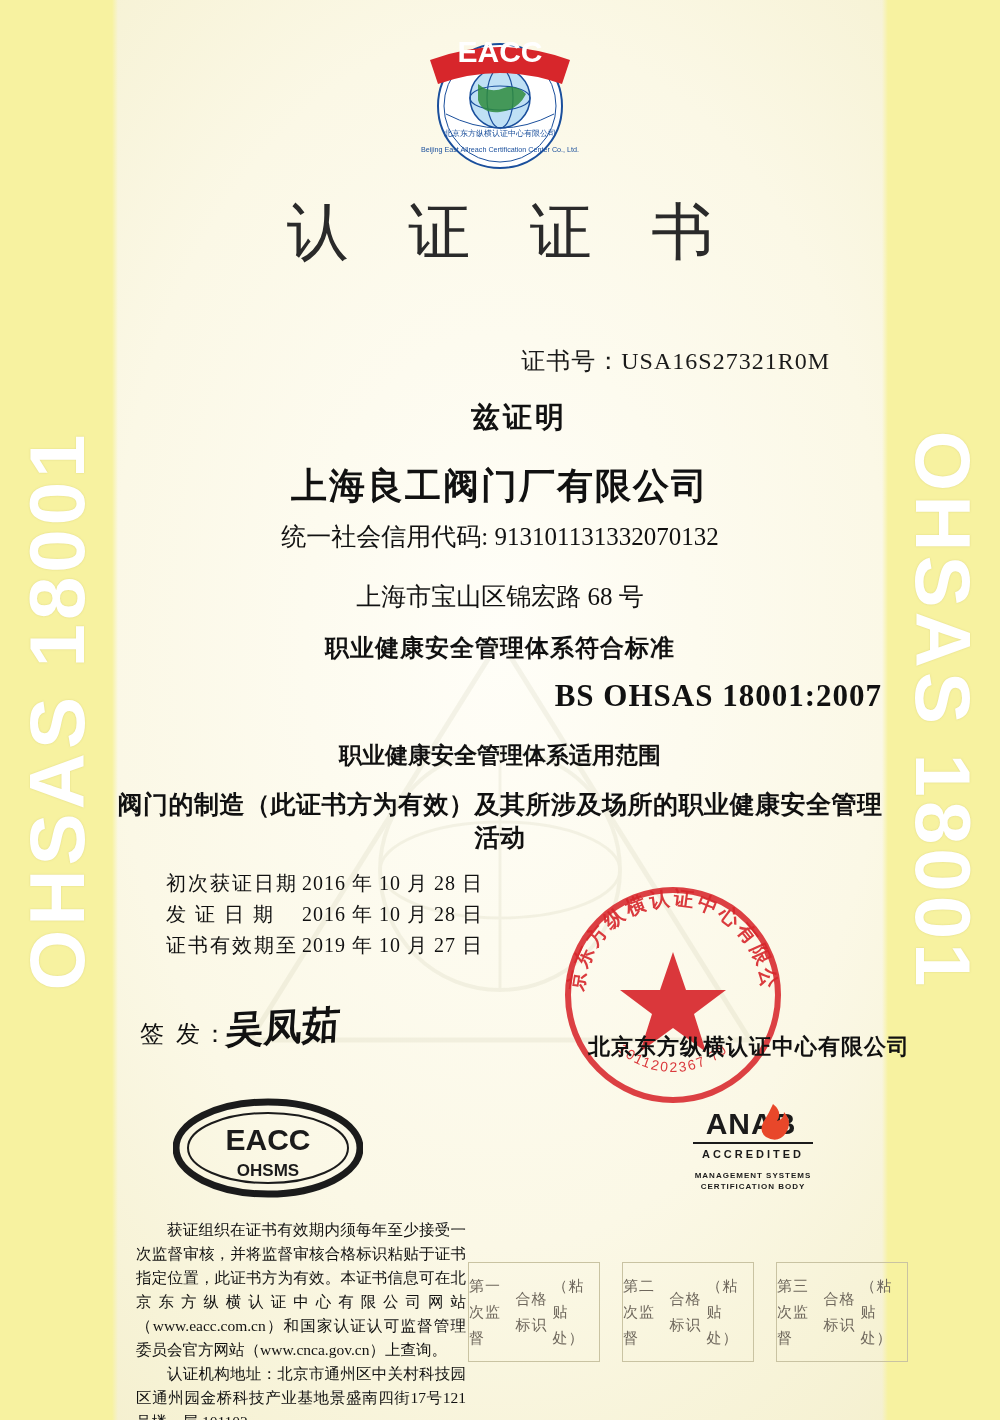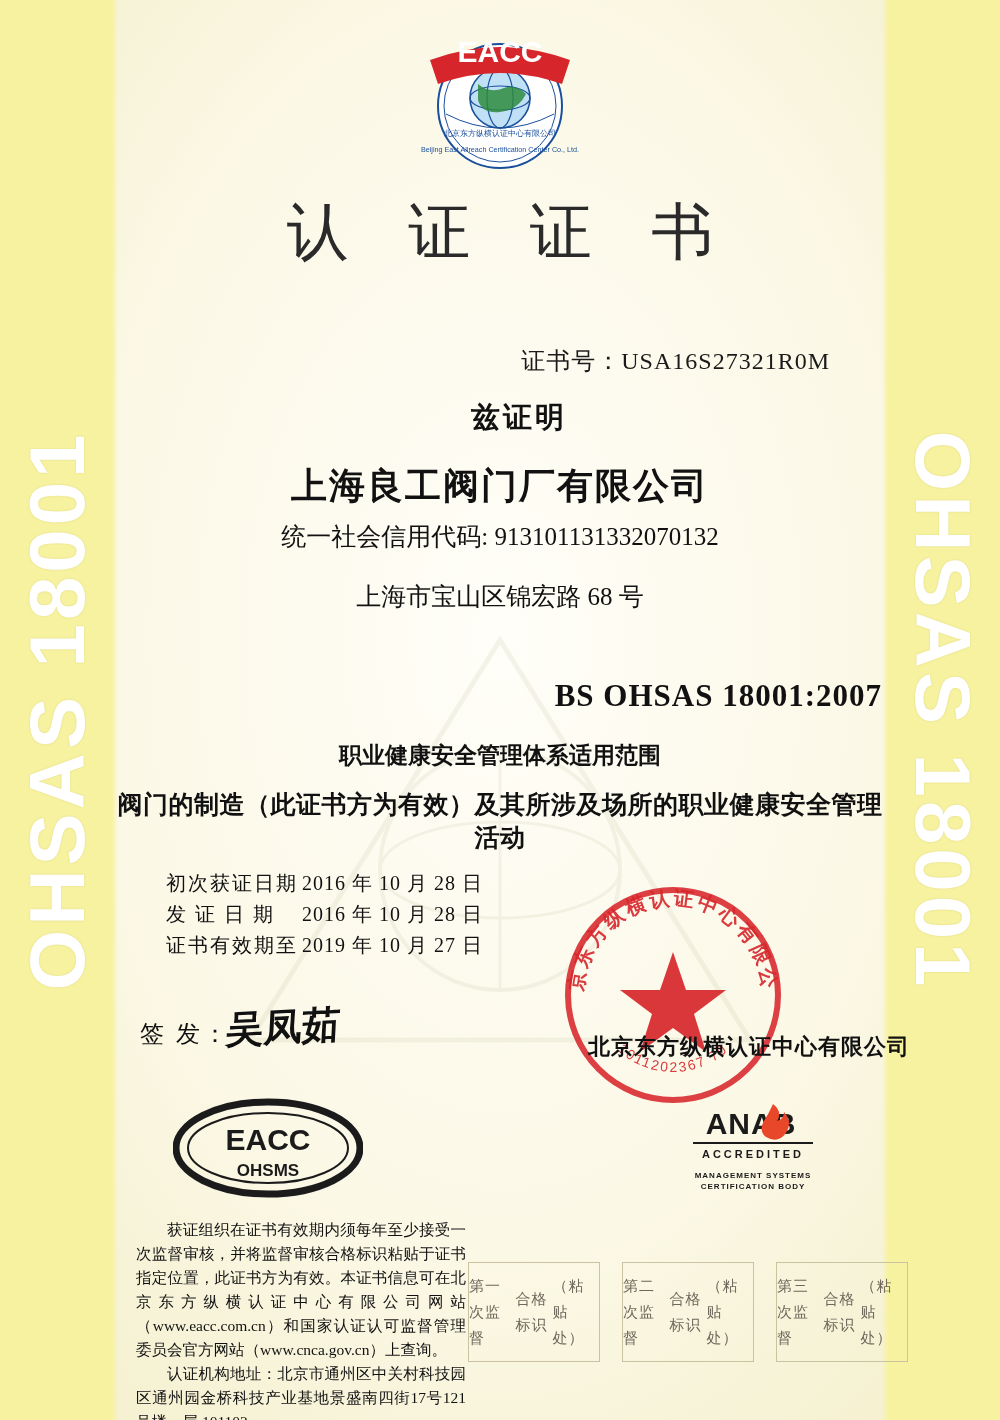--- a/index.html
+++ b/index.html
@@ -179,20 +179,21 @@
     <div class="title">认 证 证 书</div>
 
     <div class="cert-no">
       <span>证书号：</span><span class="num">USA16S27321R0M</span>
     </div>
 
     <div class="l-hereby">兹证明</div>
     <div class="l-company">上海良工阀门厂有限公司</div>
     <div class="l-credit">统一社会信用代码: 913101131332070132</div>
     <div class="l-address">上海市宝山区锦宏路 68 号</div>
+    <div class="l-conform">职业健康安全管理体系符合标准</div>
     <div class="l-standard">BS OHSAS 18001:2007</div>
     <div class="l-scopelabel">职业健康安全管理体系适用范围</div>
     <div class="l-scope">阀门的制造（此证书方为有效）及其所涉及场所的职业健康安全管理活动</div>
 
     <div class="dates">
       <div class="row">
         <span class="k">初次获证日期</span>
         <span class="v">2016 年 10 月 28 日</span>
       </div>
       <div class="row">

